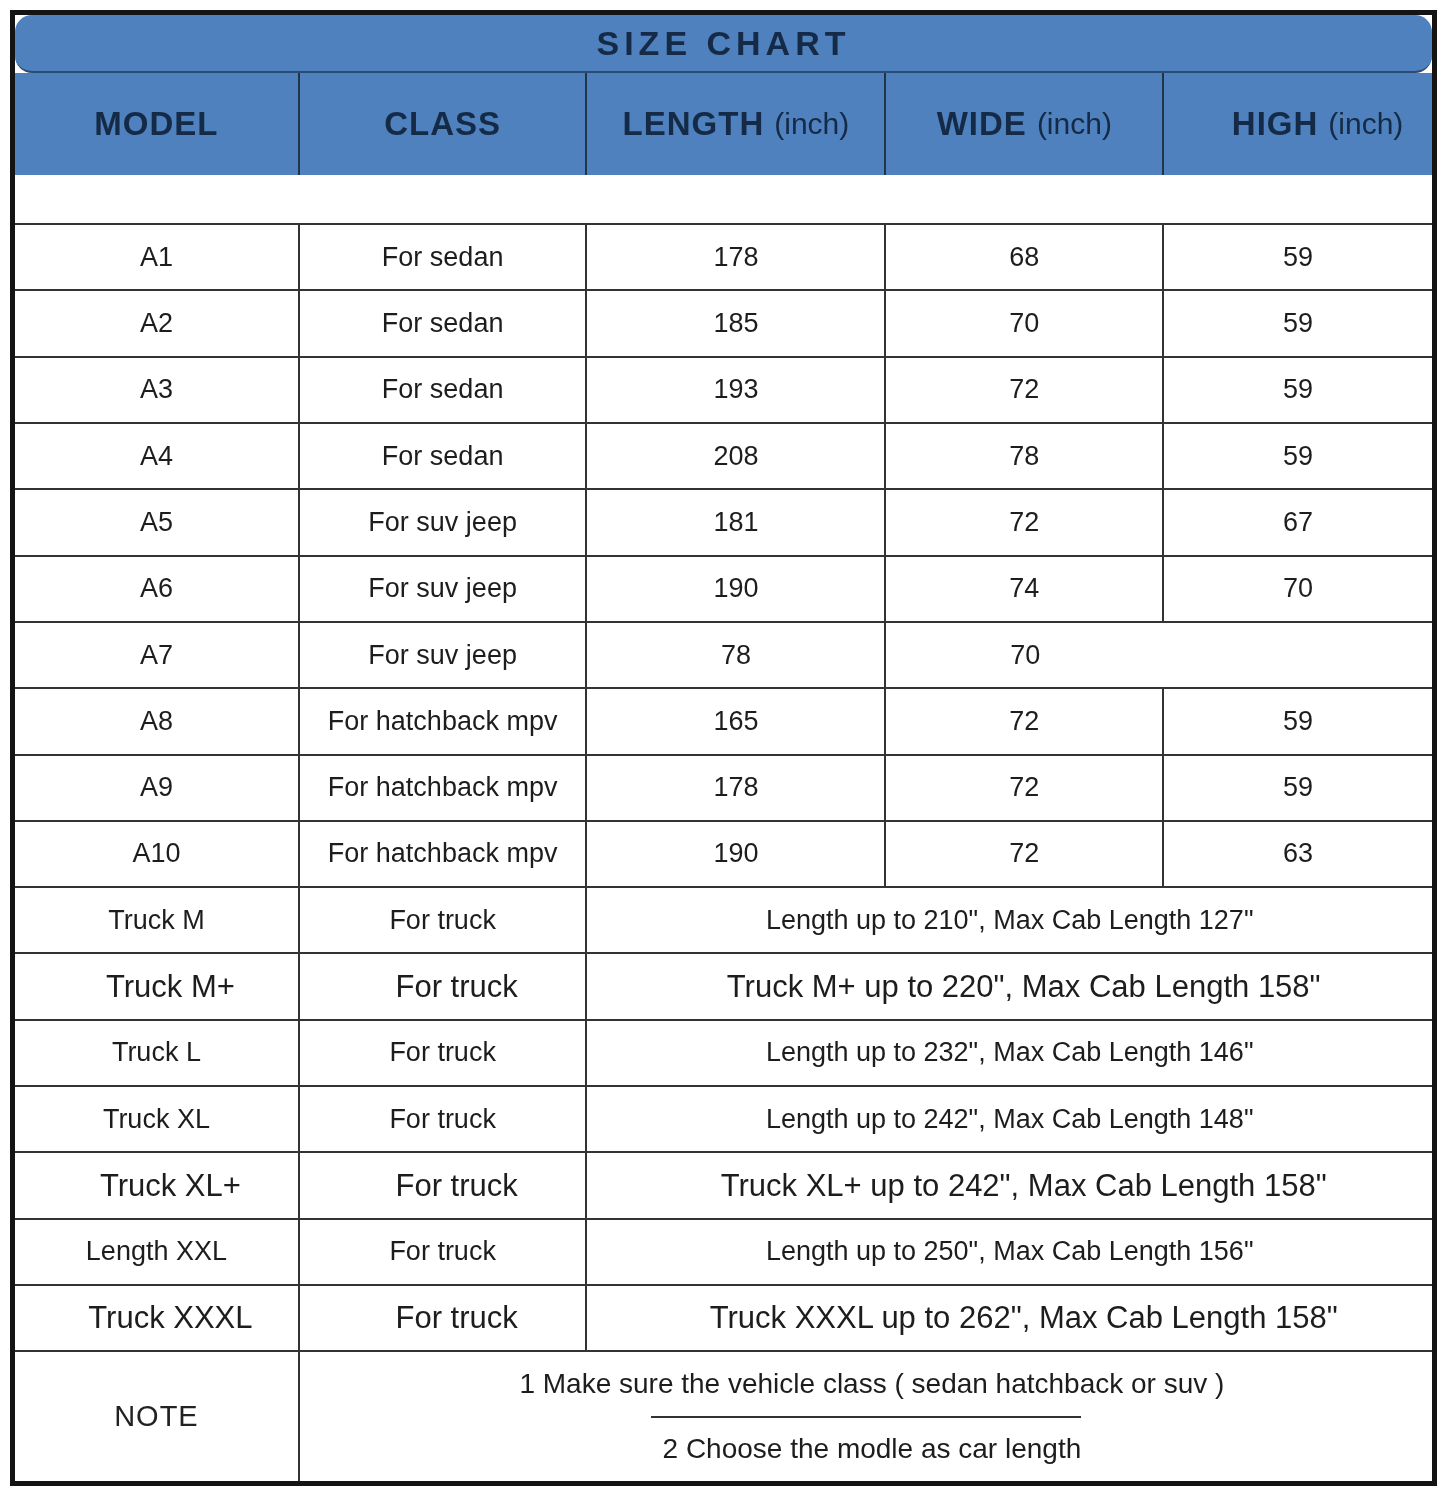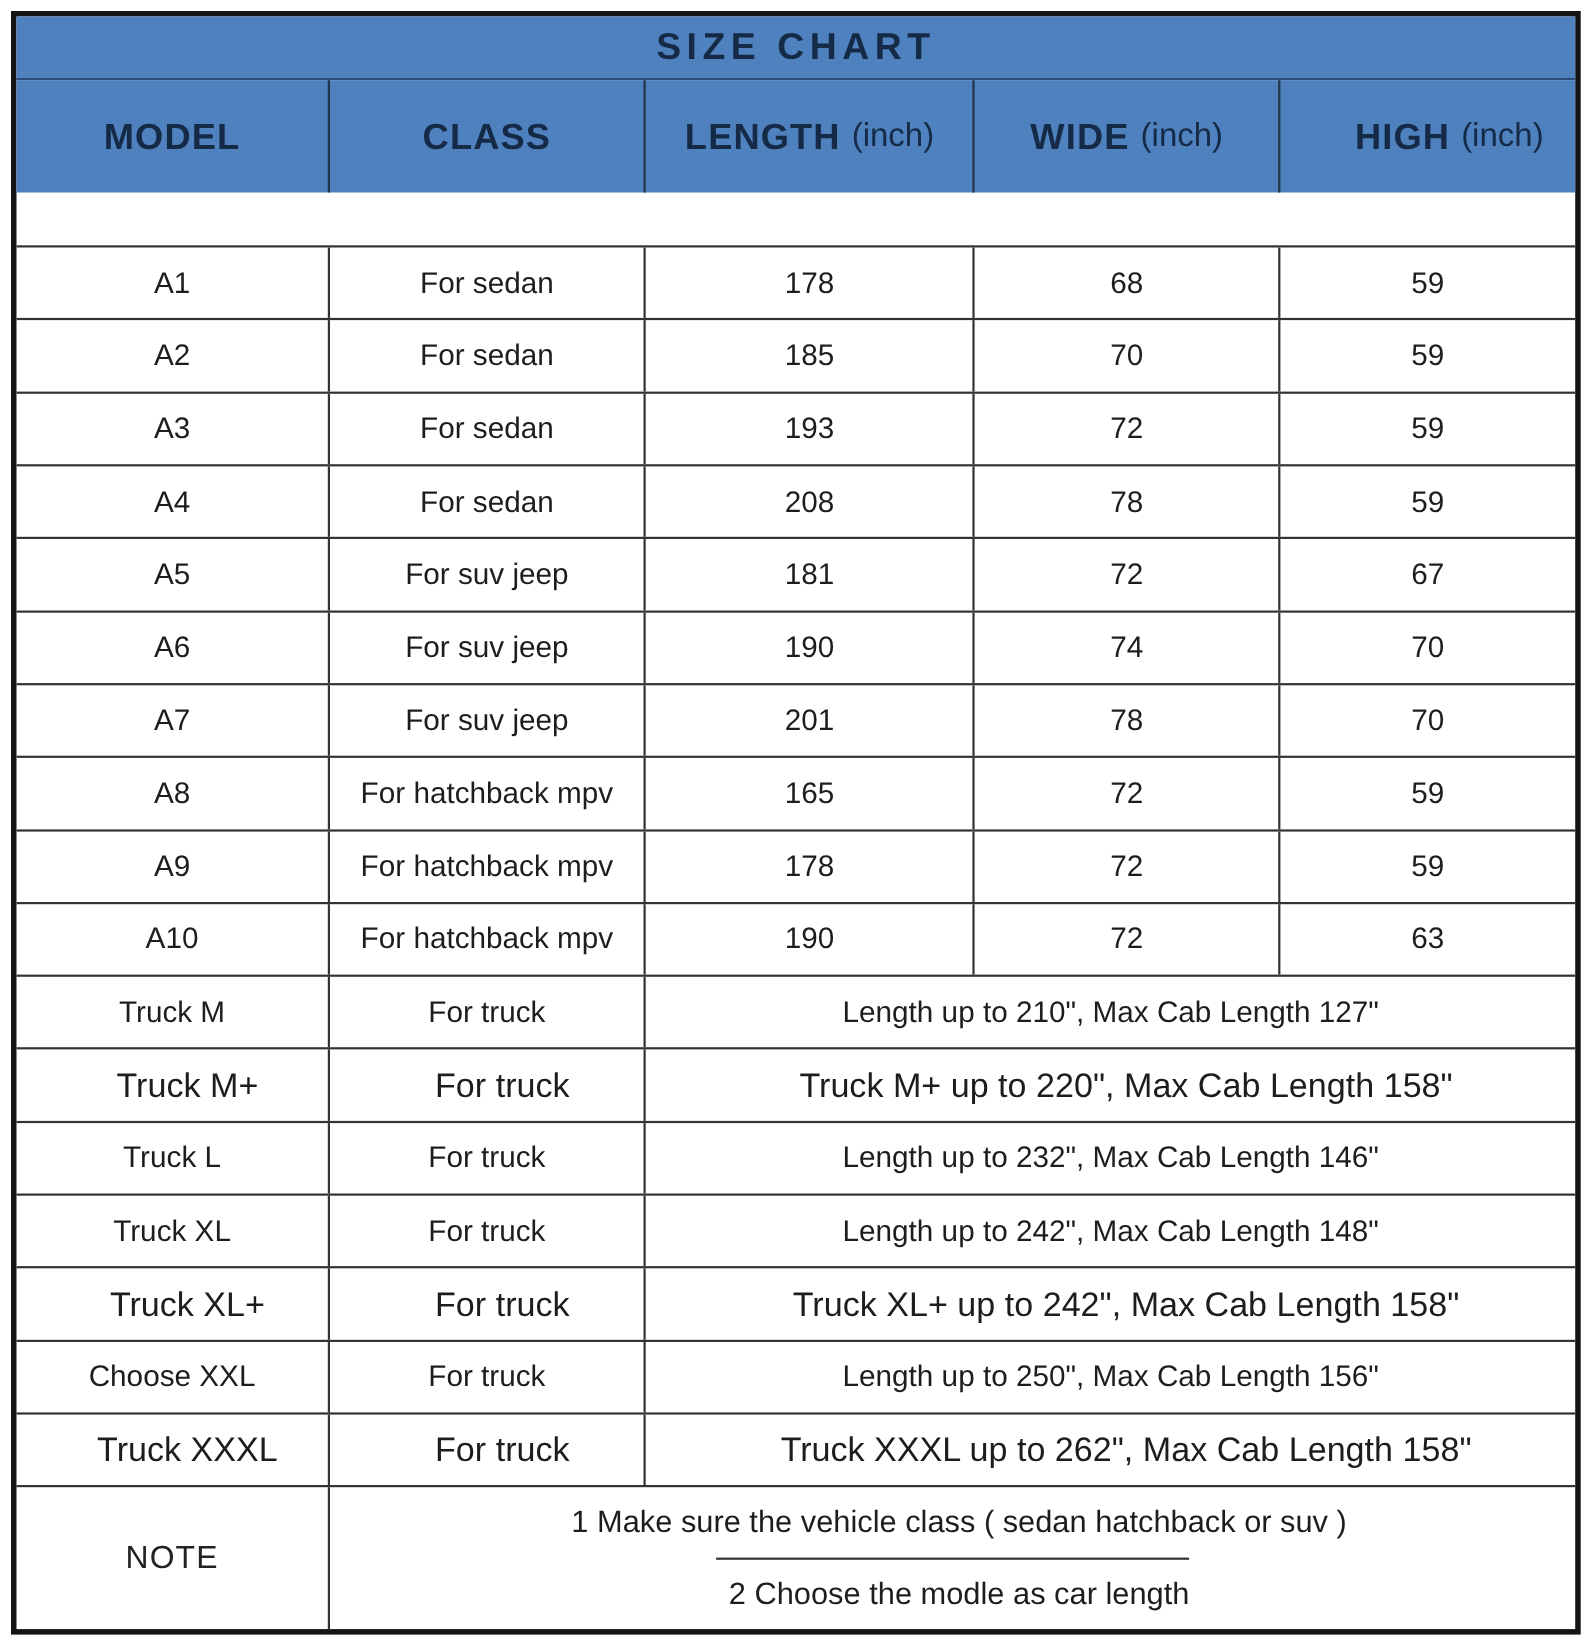--- a/index.html
+++ b/index.html
@@ -23,20 +23,21 @@
     display: flex;
     flex-direction: column;
     background: #ffffff;
   }
   .title-row {
     height: 58px; flex: 0 0 58px;
     background: var(--blue);
     border-bottom: 2px solid #2b4a74;
     display: flex; align-items: center; justify-content: center;
     box-sizing: border-box;
+    border-radius: 17px;
   }
   .title-row span {
     color: var(--navy);
     font-weight: bold;
     font-size: 34px;
     letter-spacing: 5px;
   }
   .header-row {
     height: 102px; flex: 0 0 102px;
     background: var(--blue);
@@ -169,21 +170,20 @@
       <div class="body-row car-row">
         <div class="cell">A6</div>
         <div class="cell">For suv jeep</div>
         <div class="cell">190</div>
         <div class="cell">74</div>
         <div class="cell">70</div>
       </div>
       <div class="body-row car-row">
         <div class="cell">A7</div>
         <div class="cell">For suv jeep</div>
-        <div class="cell">201</div>
         <div class="cell">78</div>
         <div class="cell">70</div>
       </div>
       <div class="body-row car-row">
         <div class="cell">A8</div>
         <div class="cell">For hatchback mpv</div>
         <div class="cell">165</div>
         <div class="cell">72</div>
         <div class="cell">59</div>
       </div>
@@ -220,21 +220,21 @@
         <div class="cell">Truck XL</div>
         <div class="cell">For truck</div>
         <div class="cell spec-cell">Length up to 242", Max Cab Length 148"</div>
       </div>
       <div class="body-row truck-row big">
         <div class="cell">Truck XL+</div>
         <div class="cell">For truck</div>
         <div class="cell spec-cell">Truck XL+ up to 242", Max Cab Length 158"</div>
       </div>
       <div class="body-row truck-row">
-        <div class="cell">Choose XXL</div>
+        <div class="cell">Length XXL</div>
         <div class="cell">For truck</div>
         <div class="cell spec-cell">Length up to 250", Max Cab Length 156"</div>
       </div>
       <div class="body-row truck-row big">
         <div class="cell">Truck XXXL</div>
         <div class="cell">For truck</div>
         <div class="cell spec-cell">Truck XXXL up to 262", Max Cab Length 158"</div>
       </div>
       <div class="body-row note-row">
       <div class="cell note-label">NOTE</div>

